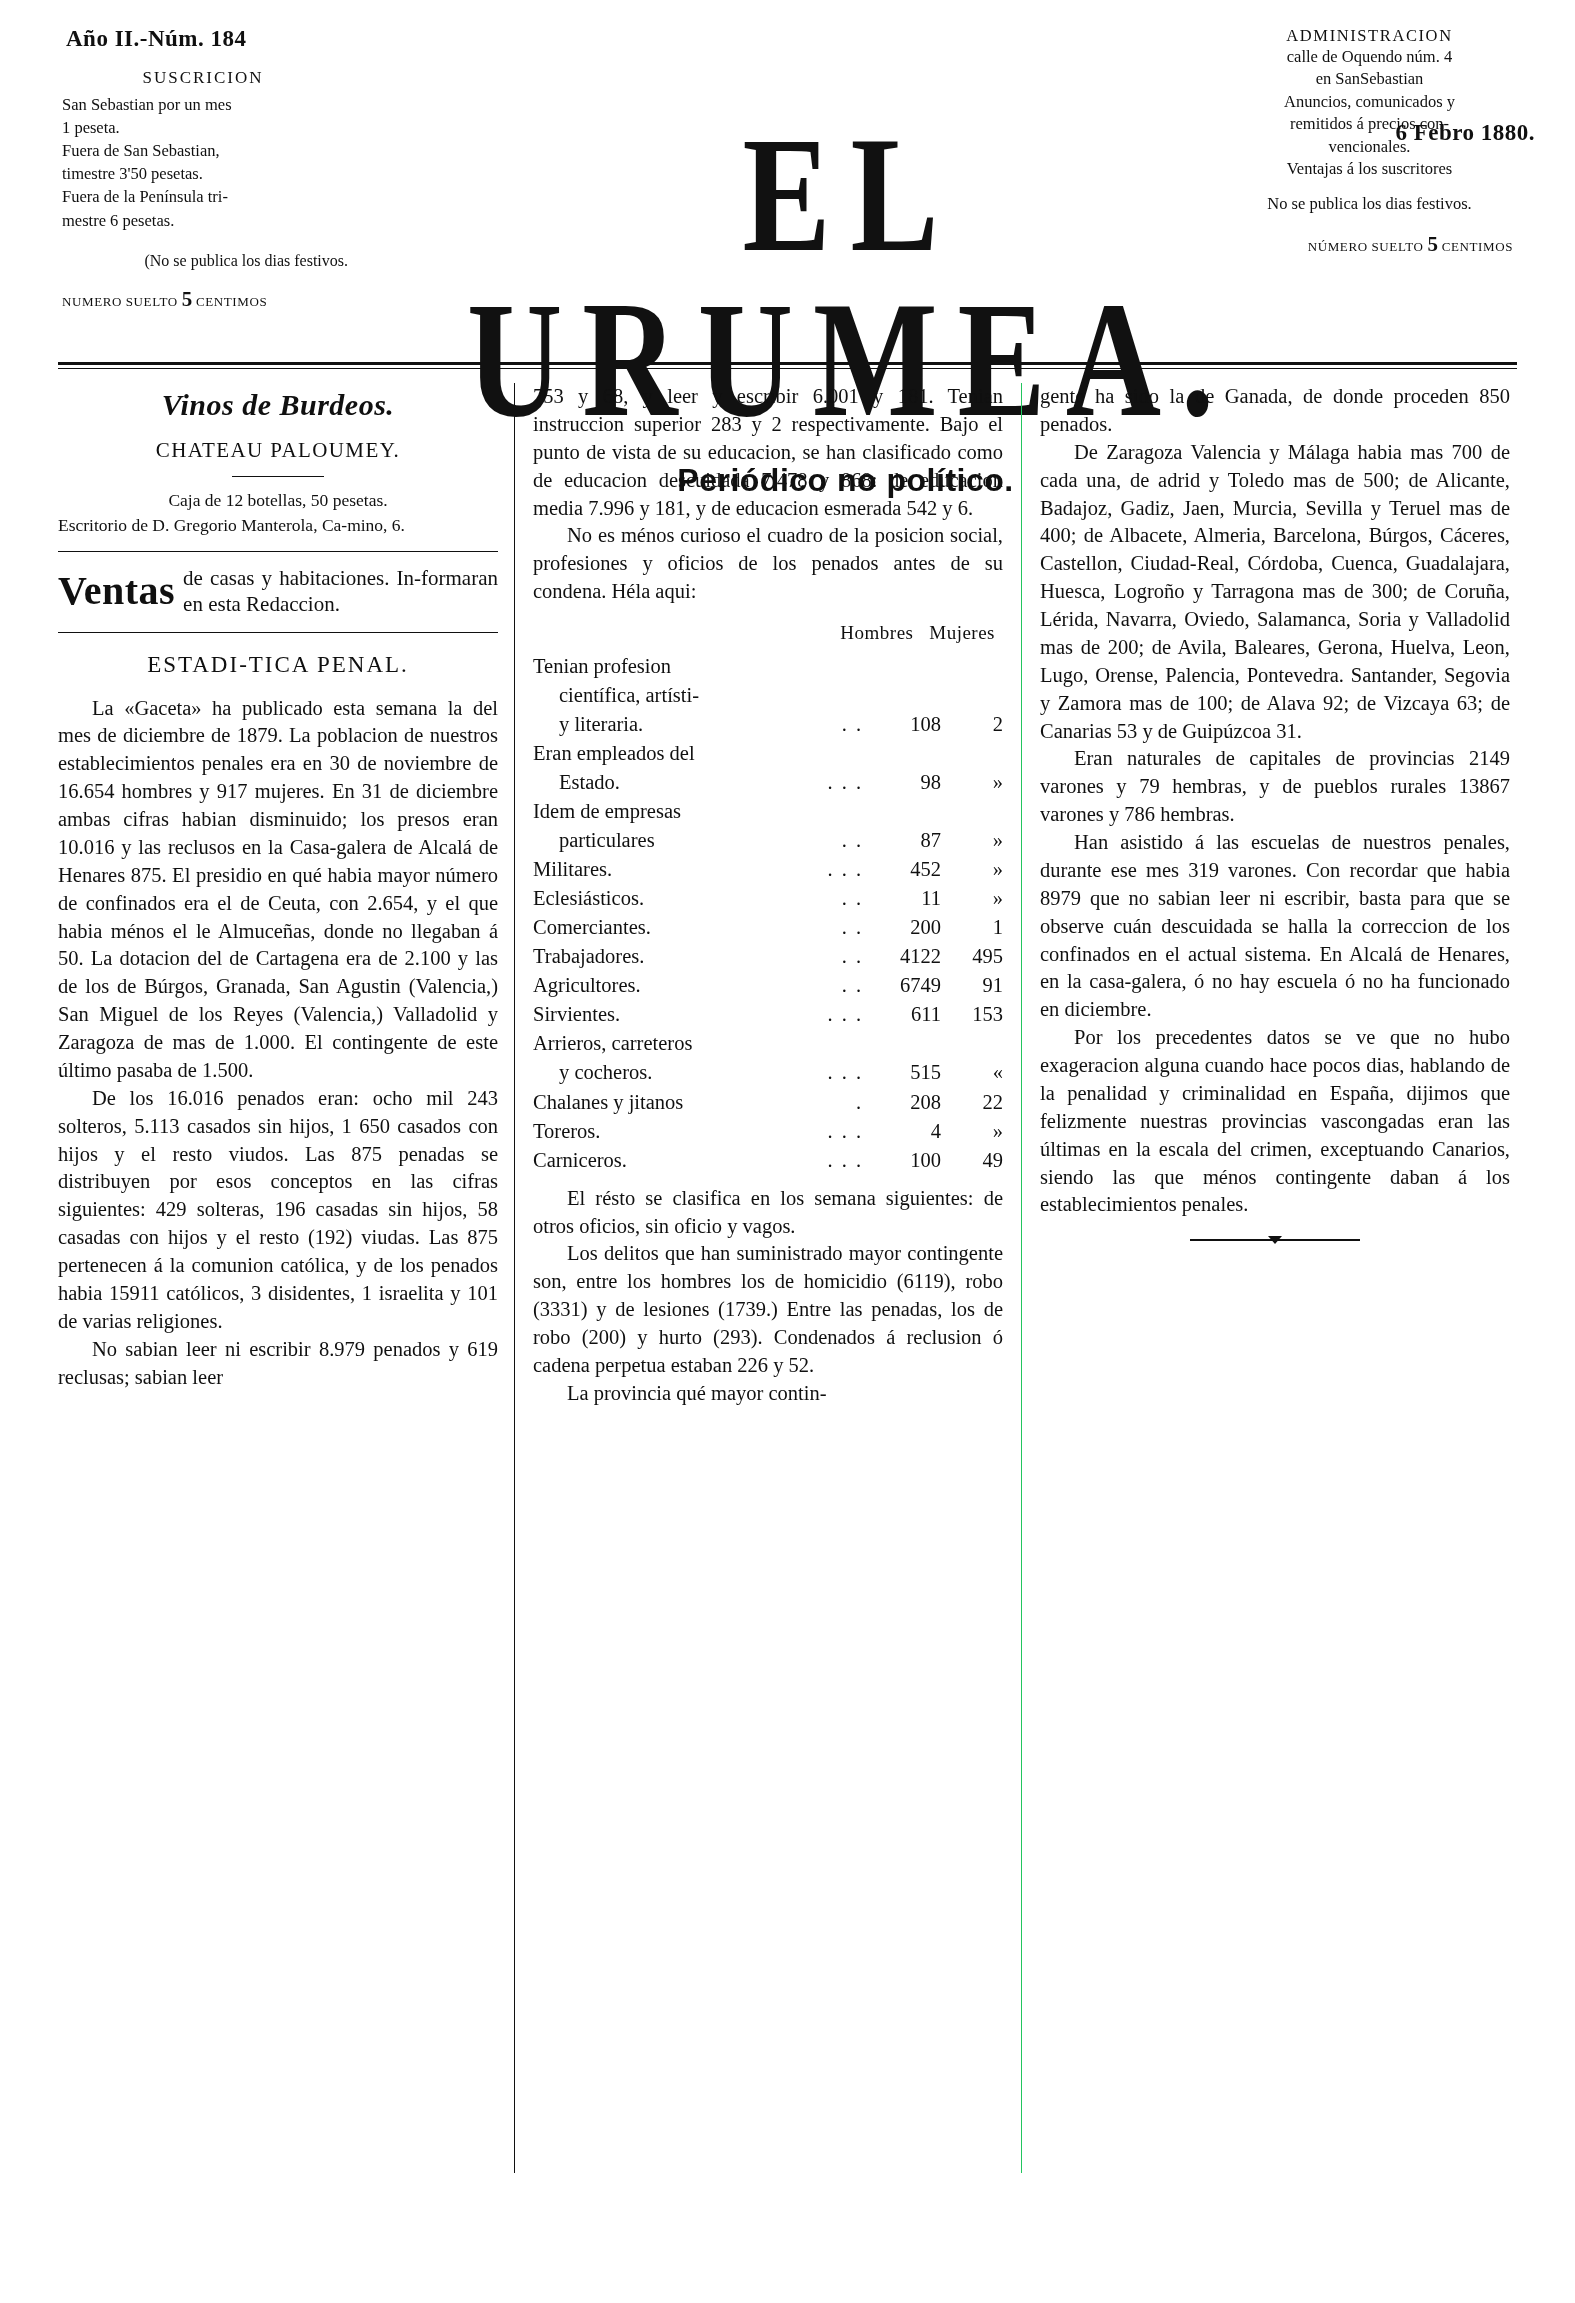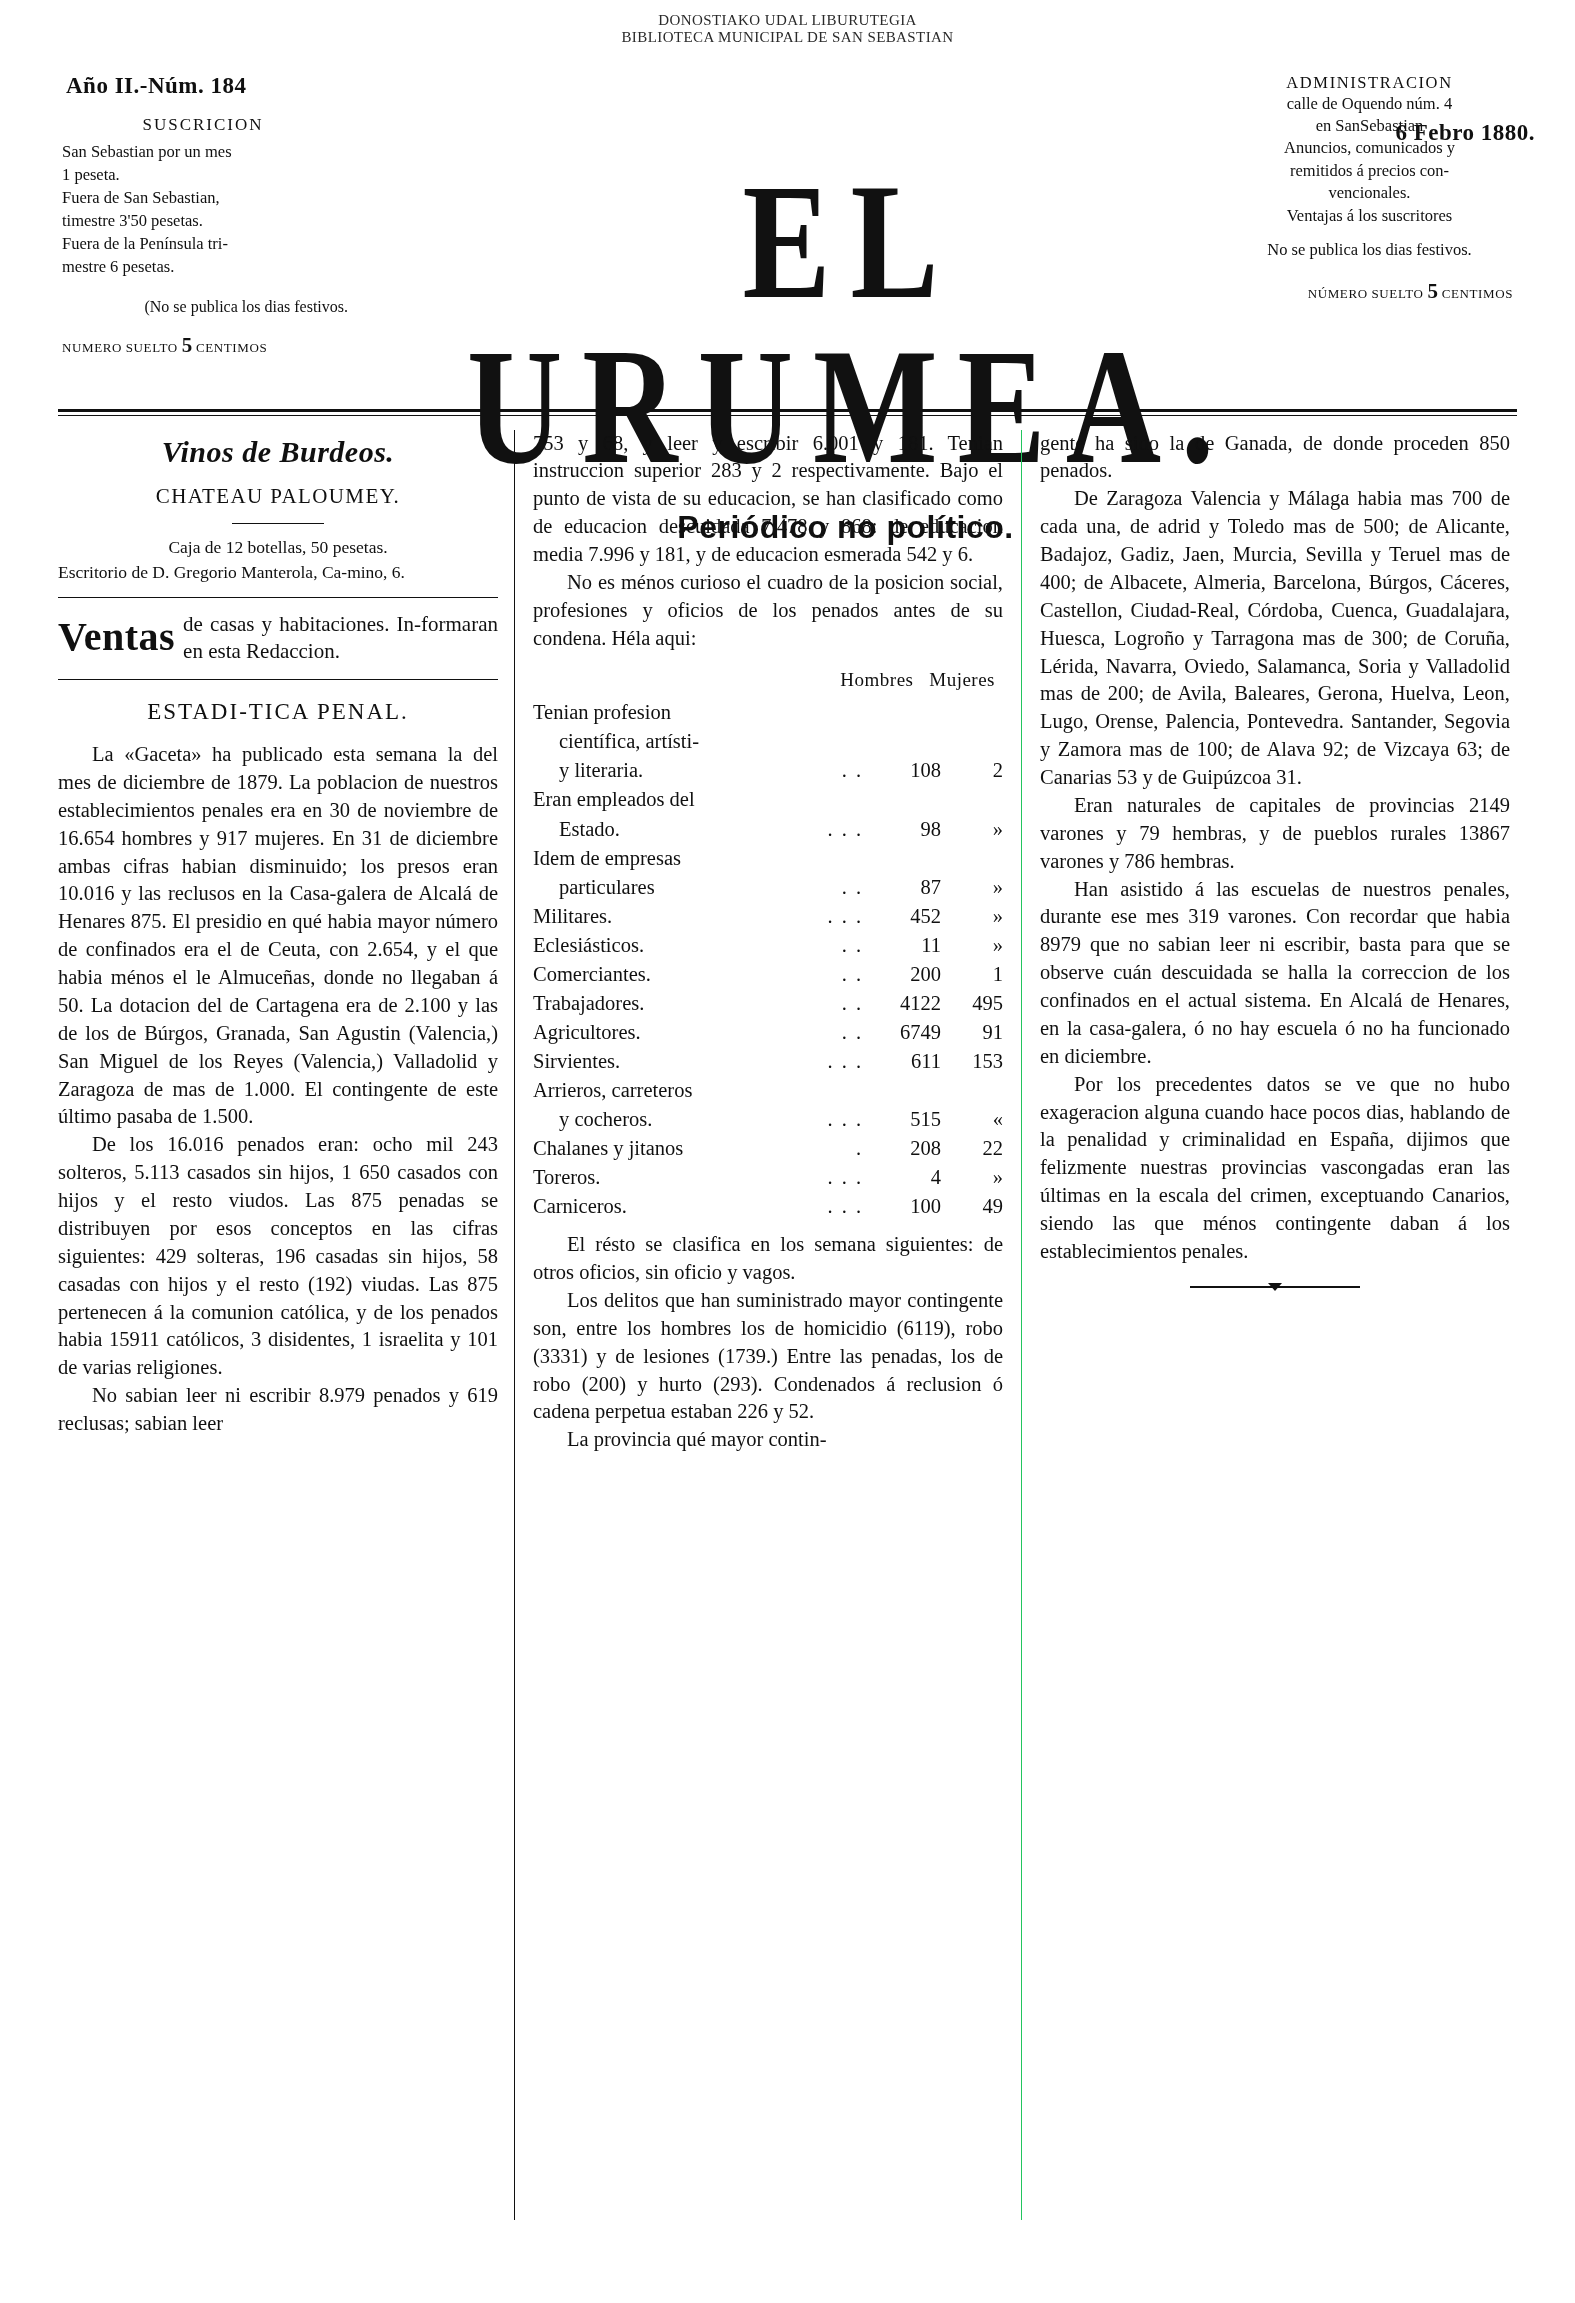--- a/index.html
+++ b/index.html
@@ -276,24 +276,20 @@
     border-left: 7px solid transparent;
     border-right: 7px solid transparent;
     border-top: 8px solid #111;
   }
 </style>
 </head>
 <body>
 
 <div class="page">
 
-  <div class="stamp">
-    <div>DONOSTIAKO UDAL LIBURUTEGIA</div>
-    <div>BIBLIOTECA MUNICIPAL DE SAN SEBASTIAN</div>
-  </div>
 
   <div class="masthead">
 
     <div class="mast-left">
       <div class="issue-line">Año II.-Núm. 184</div>
       <div class="sub-title">SUSCRICION</div>
       <div class="sub-body">
         <p>San Sebastian por un mes</p>
         <p>1 peseta.</p>
         <p>Fuera de San Sebastian,</p>

